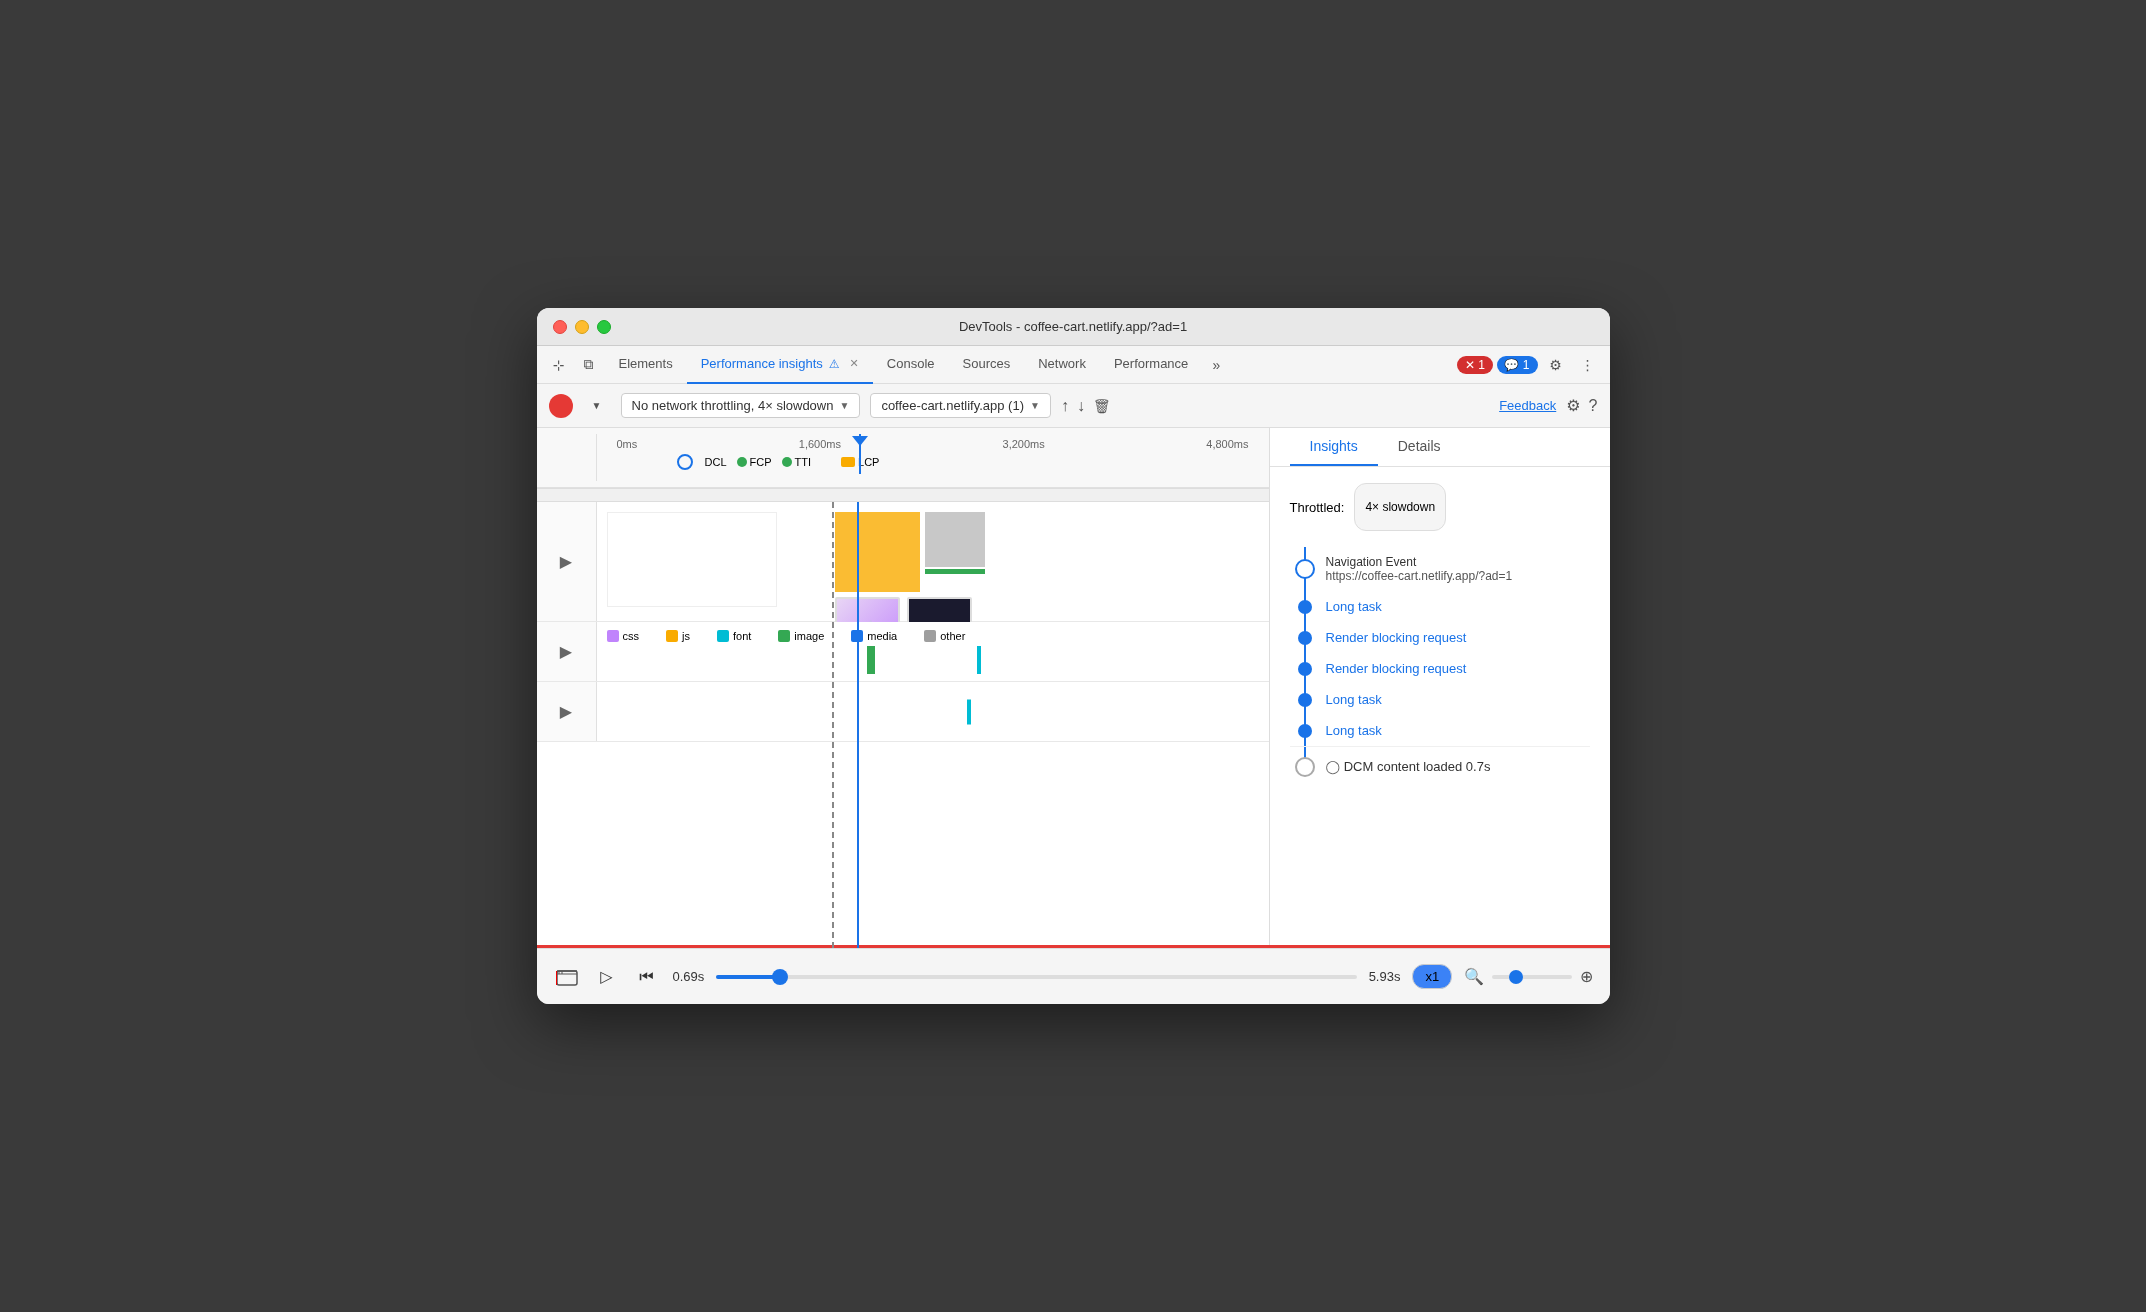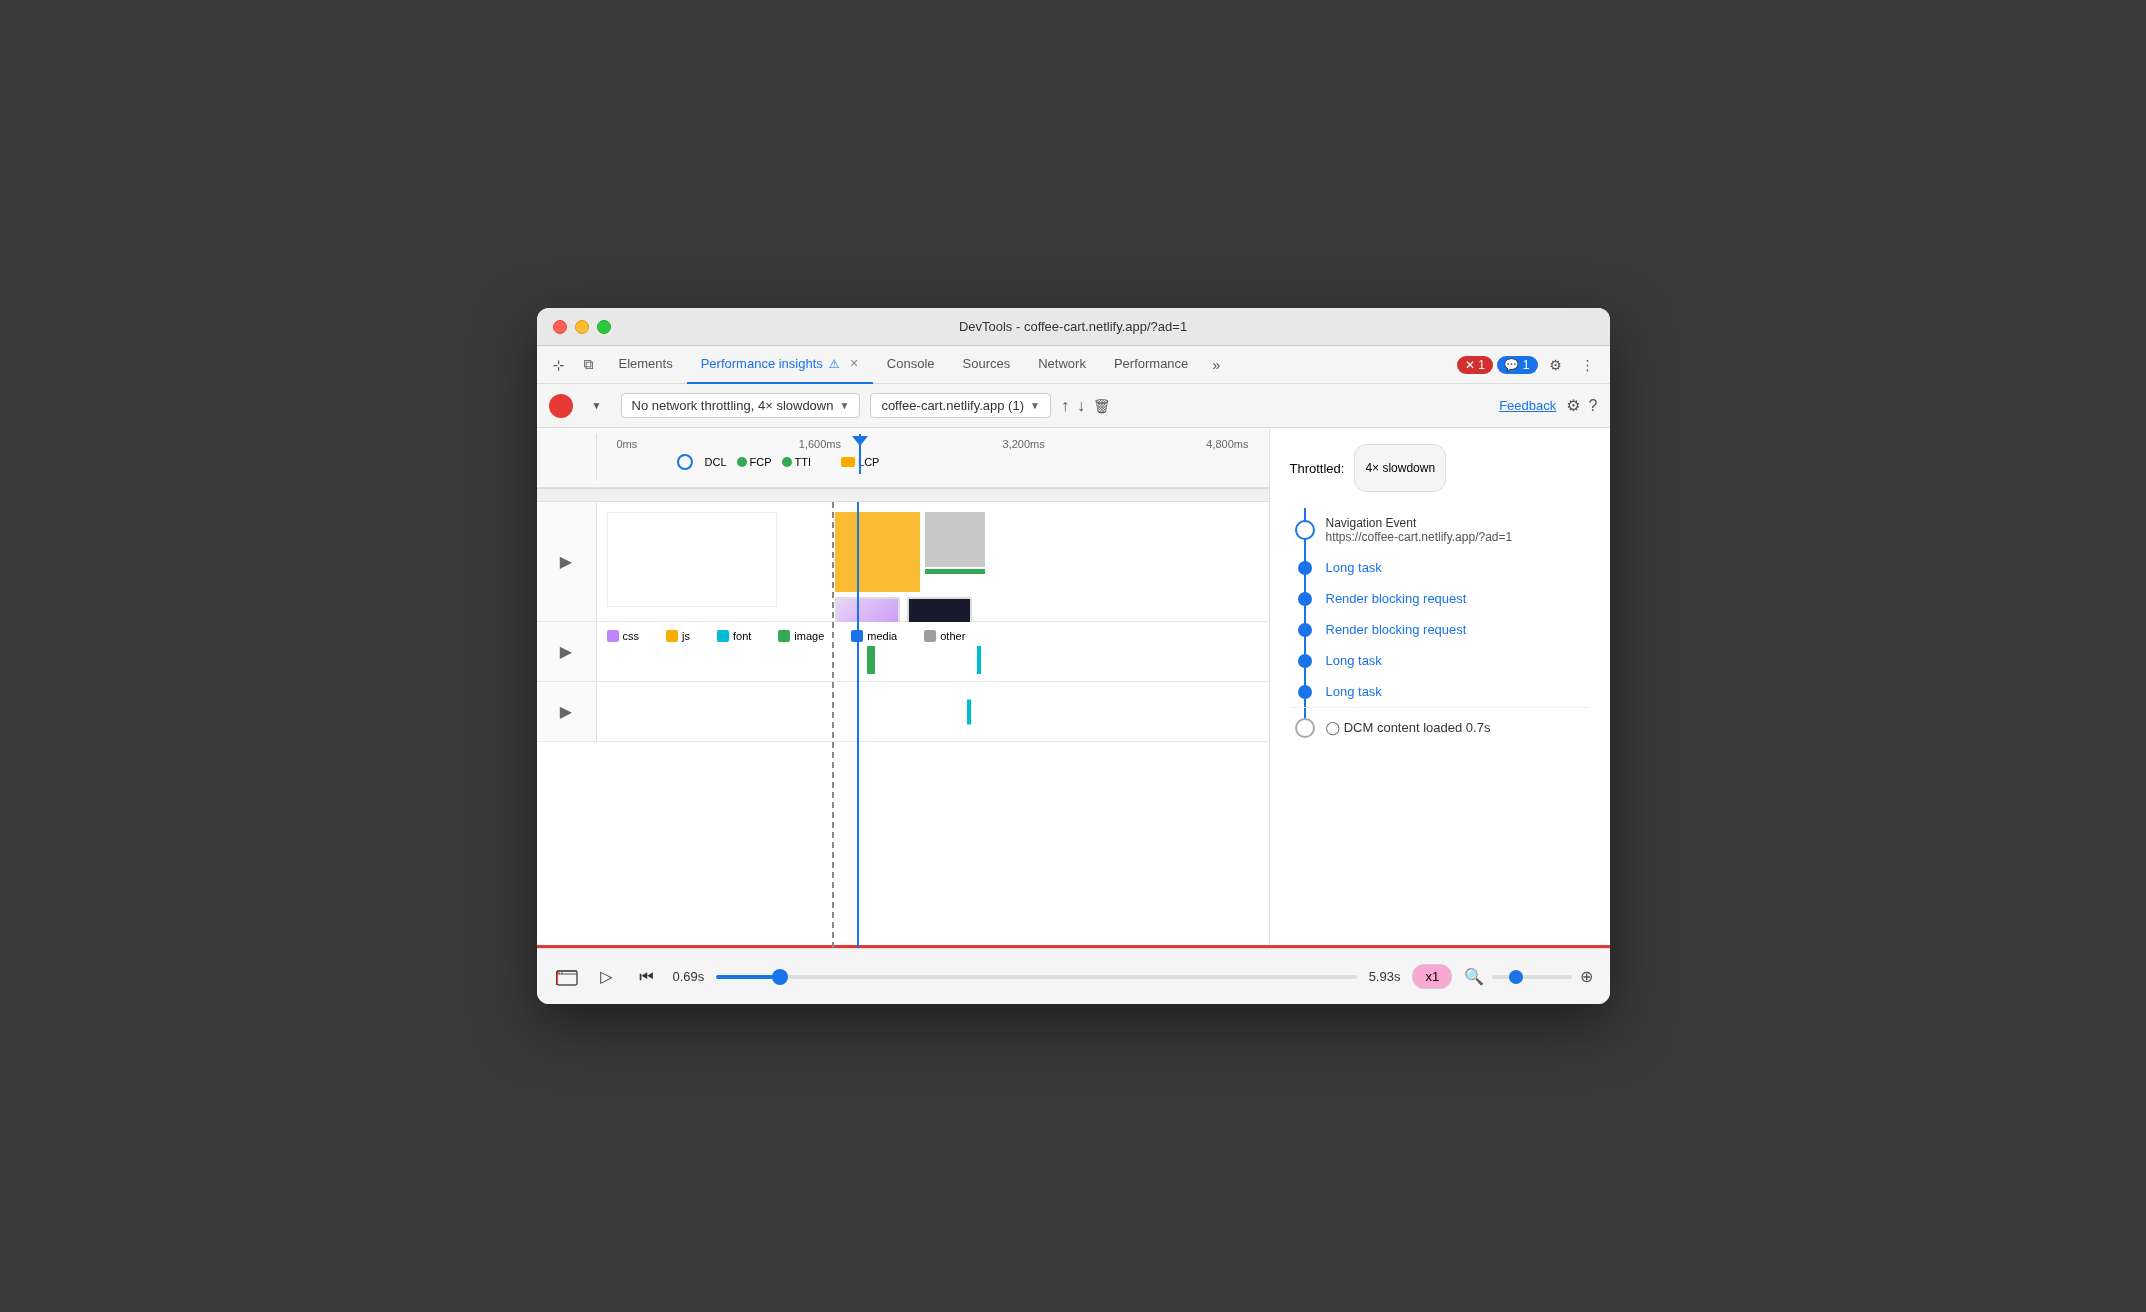--- a/index.html
+++ b/index.html
@@ -397,21 +397,21 @@
       left: 10%;
       top: 50%;
       transform: translate(-50%, -50%);
       width: 16px;
       height: 16px;
       background: #1a73e8;
       border-radius: 50%;
       cursor: pointer;
     }
     .speed-btn {
-      background: #f9a8d4;
+      background: #3b82f6;
       border: 1px solid #ccc;
       border-radius: 12px;
       padding: 4px 12px;
       font-size: 13px;
       cursor: pointer;
     }
     .zoom-controls {
       display: flex;
       align-items: center;
       gap: 8px;
@@ -677,20 +677,28 @@
             <span style="font-size:16px;cursor:pointer;">▶</span>
           </div>
           <div style="flex:1;background:white;position:relative;">
             <div style="position:absolute;left:370px;top:50%;transform:translateY(-50%);width:4px;height:25px;background:#00bcd4;"></div>
           </div>
         </div>
       </div>
     </div>
 
     <div class="sidebar">
+      <div class="sidebar-tabs">
+        <div class="sidebar-tab active">
+          <span>Insights</span>
+        </div>
+        <div class="sidebar-tab">
+          <span>Details</span>
+        </div>
+      </div>
 
       <div class="sidebar-content">
 
         <div class="throttle-row">
           <span>Throttled:</span>
           <span class="throttle-badge">4× slowdown</span>
         </div>
 
         <div class="timeline-events">
 

